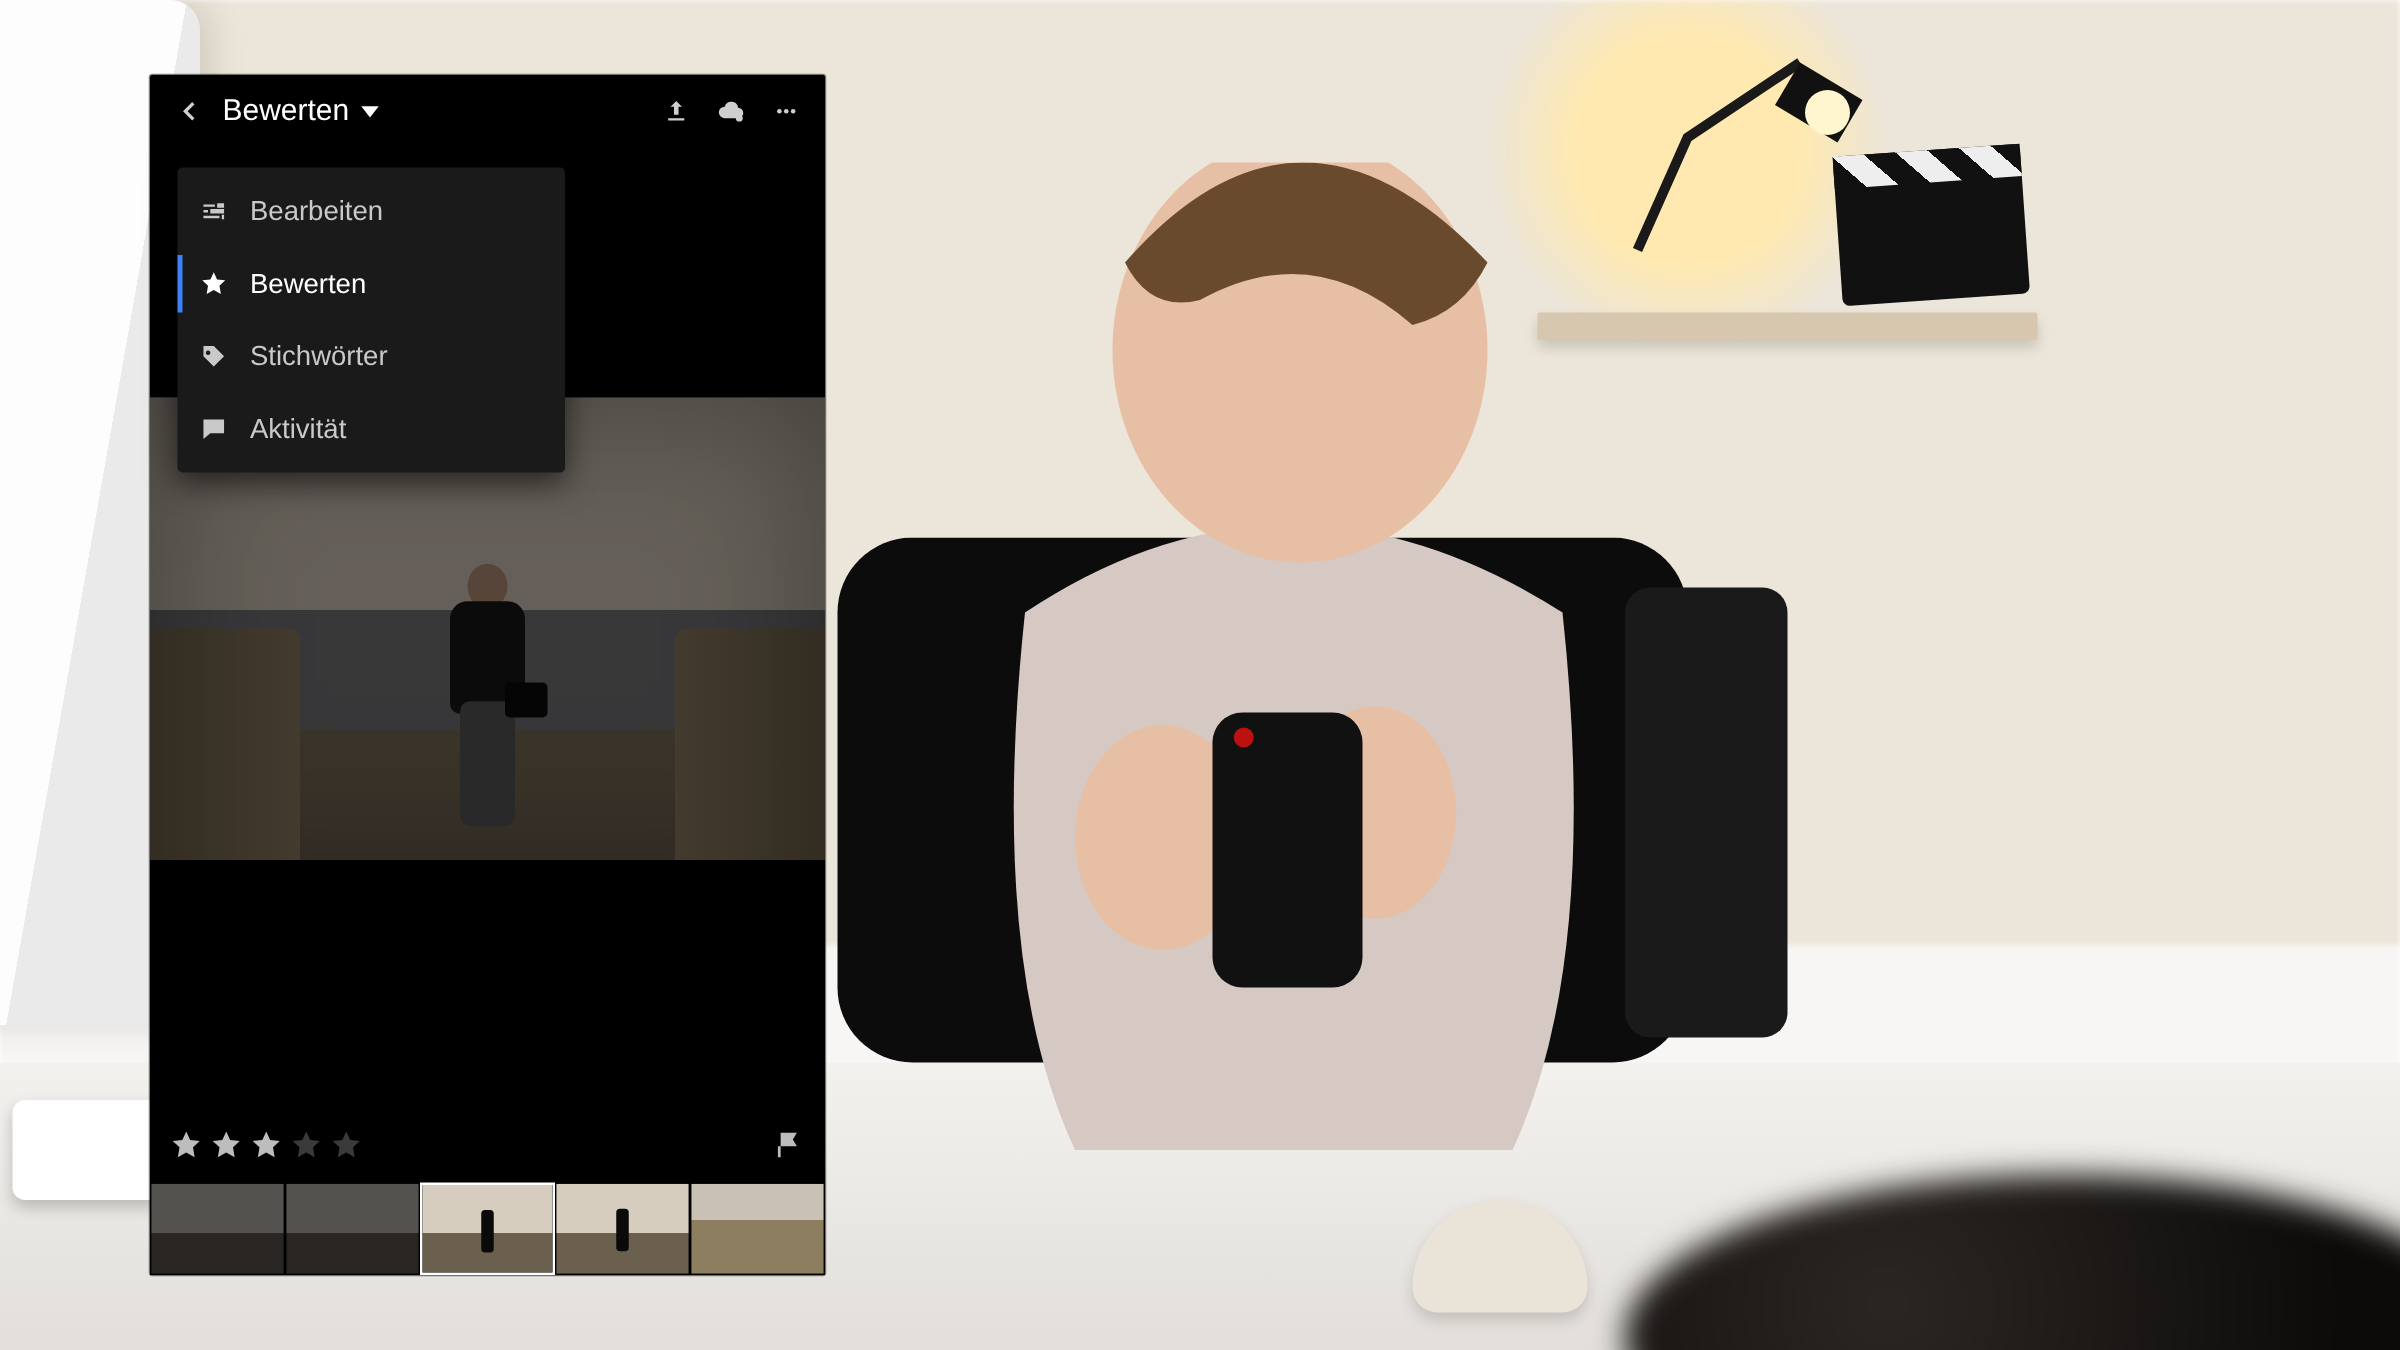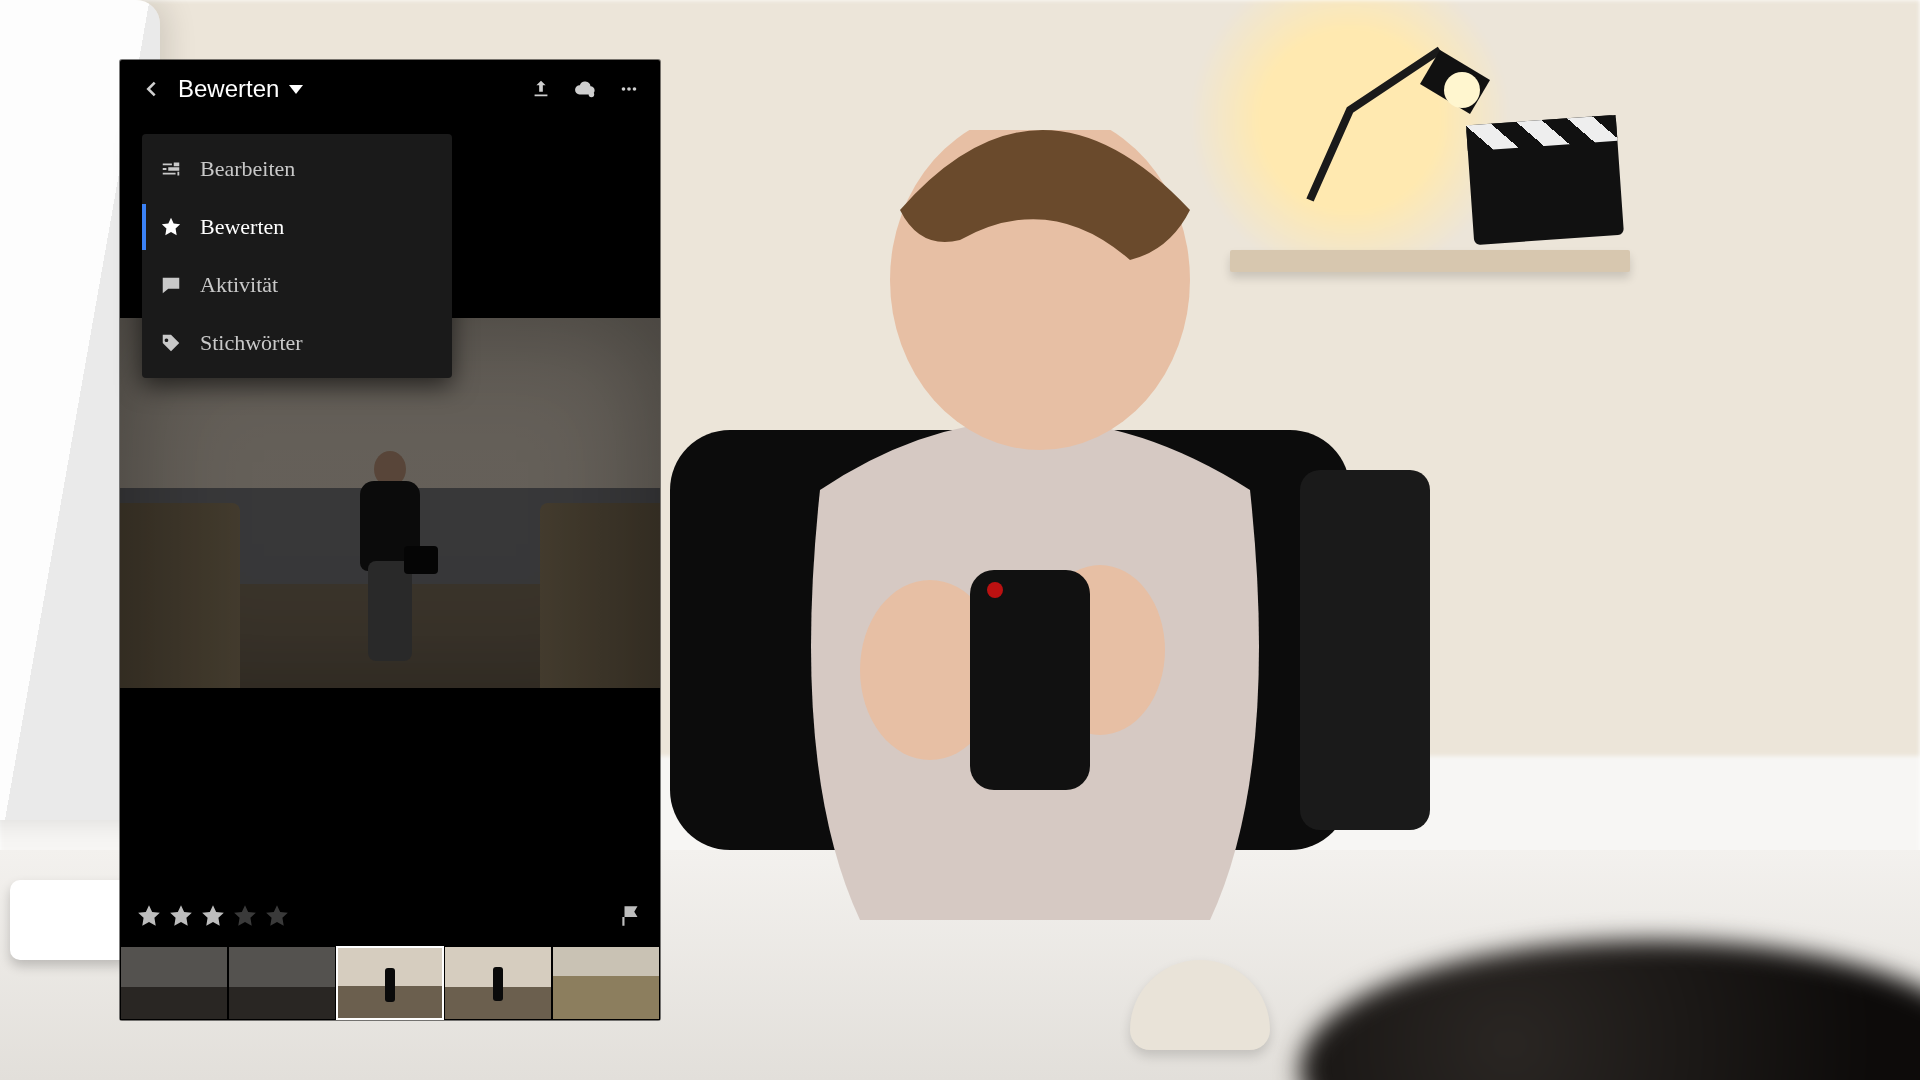--- a/index.html
+++ b/index.html
@@ -31,21 +31,21 @@
 
   
   .app{position:absolute;left:120px;top:60px;width:540px;height:960px;background:#000;border-radius:2px;color:#e8e8e8;box-shadow:0 0 0 1px rgba(0,0,0,.5);}
   .topbar{display:flex;align-items:center;height:58px;padding:0 14px;gap:10px;color:#cfcfcf;}
   .icon-btn{width:34px;height:34px;display:flex;align-items:center;justify-content:center;color:#cfcfcf;}
   .icon-btn svg{width:22px;height:22px;}
   .mode-dd{display:flex;align-items:center;gap:10px;font-size:24px;font-weight:500;color:#fff;}
   .mode-dd .caret{width:0;height:0;border-left:7px solid transparent;border-right:7px solid transparent;border-top:9px solid #fff;}
   .top-spacer{flex:1;}
 
-  .menu{position:absolute;left:22px;top:74px;width:310px;background:#1a1a1a;border-radius:4px;padding:6px 0;box-shadow:0 8px 24px rgba(0,0,0,.6);font-family:Liberation Serif, serif;}
+  .menu{position:absolute;left:22px;top:74px;width:310px;background:#1a1a1a;border-radius:4px;padding:6px 0;box-shadow:0 8px 24px rgba(0,0,0,.6);}
   .menu .item{display:flex;align-items:center;gap:18px;padding:16px 18px;font-size:22px;color:#c9c9c9;position:relative;}
   .menu .item.sel{color:#fff;}
   .menu .item.sel::before{content:"";position:absolute;left:0;top:6px;bottom:6px;width:4px;background:#3b82f6;}
   .menu .item svg{width:22px;height:22px;flex:0 0 22px;fill:#c9c9c9;}
   .menu .item.sel svg{fill:#fff;}
 
   .photo-area{position:absolute;left:0;right:0;top:58px;bottom:130px;background:#000;}
   .photo{position:absolute;left:0;right:0;top:200px;height:370px;
     background:
       linear-gradient(180deg,rgba(216,205,190,.85) 0 46%,rgba(170,170,175,.6) 46% 72%,#6b5f4e 72% 100%);
@@ -162,29 +162,29 @@
       <span>Bearbeiten</span>
     </div>
     <div class="item sel">
       <svg viewBox="0 0 24 24">
           <path d="M12 2l2.9 6.3L22 9l-5 4.7L18.2 21 12 17.5 5.8 21 7 13.7 2 9l7.1-.7z"></path>
         </svg>
       <span>Bewerten</span>
     </div>
     <div class="item">
       <svg viewBox="0 0 24 24">
+          <path d="M3 3h9l9 9-9 9-9-9zM7 7a2 2 0 1 0 .1 0z"></path>
+        </svg>
+      <span>Stichwörter</span>
+    </div>
+    <div class="item">
+      <svg viewBox="0 0 24 24">
           <path d="M3 4h18v12H9l-6 5z"></path>
         </svg>
       <span>Aktivität</span>
-    </div>
-    <div class="item">
-      <svg viewBox="0 0 24 24">
-          <path d="M3 3h9l9 9-9 9-9-9zM7 7a2 2 0 1 0 .1 0z"></path>
-        </svg>
-      <span>Stichwörter</span>
     </div>
   </div>
 
   <div class="ratebar">
     <span><svg viewBox="0 0 24 24">
           <path class="star-on" d="M12 2l2.9 6.3L22 9l-5 4.7L18.2 21 12 17.5 5.8 21 7 13.7 2 9l7.1-.7z"></path>
         </svg></span>
     <span><svg viewBox="0 0 24 24">
           <path class="star-on" d="M12 2l2.9 6.3L22 9l-5 4.7L18.2 21 12 17.5 5.8 21 7 13.7 2 9l7.1-.7z"></path>
         </svg></span>

